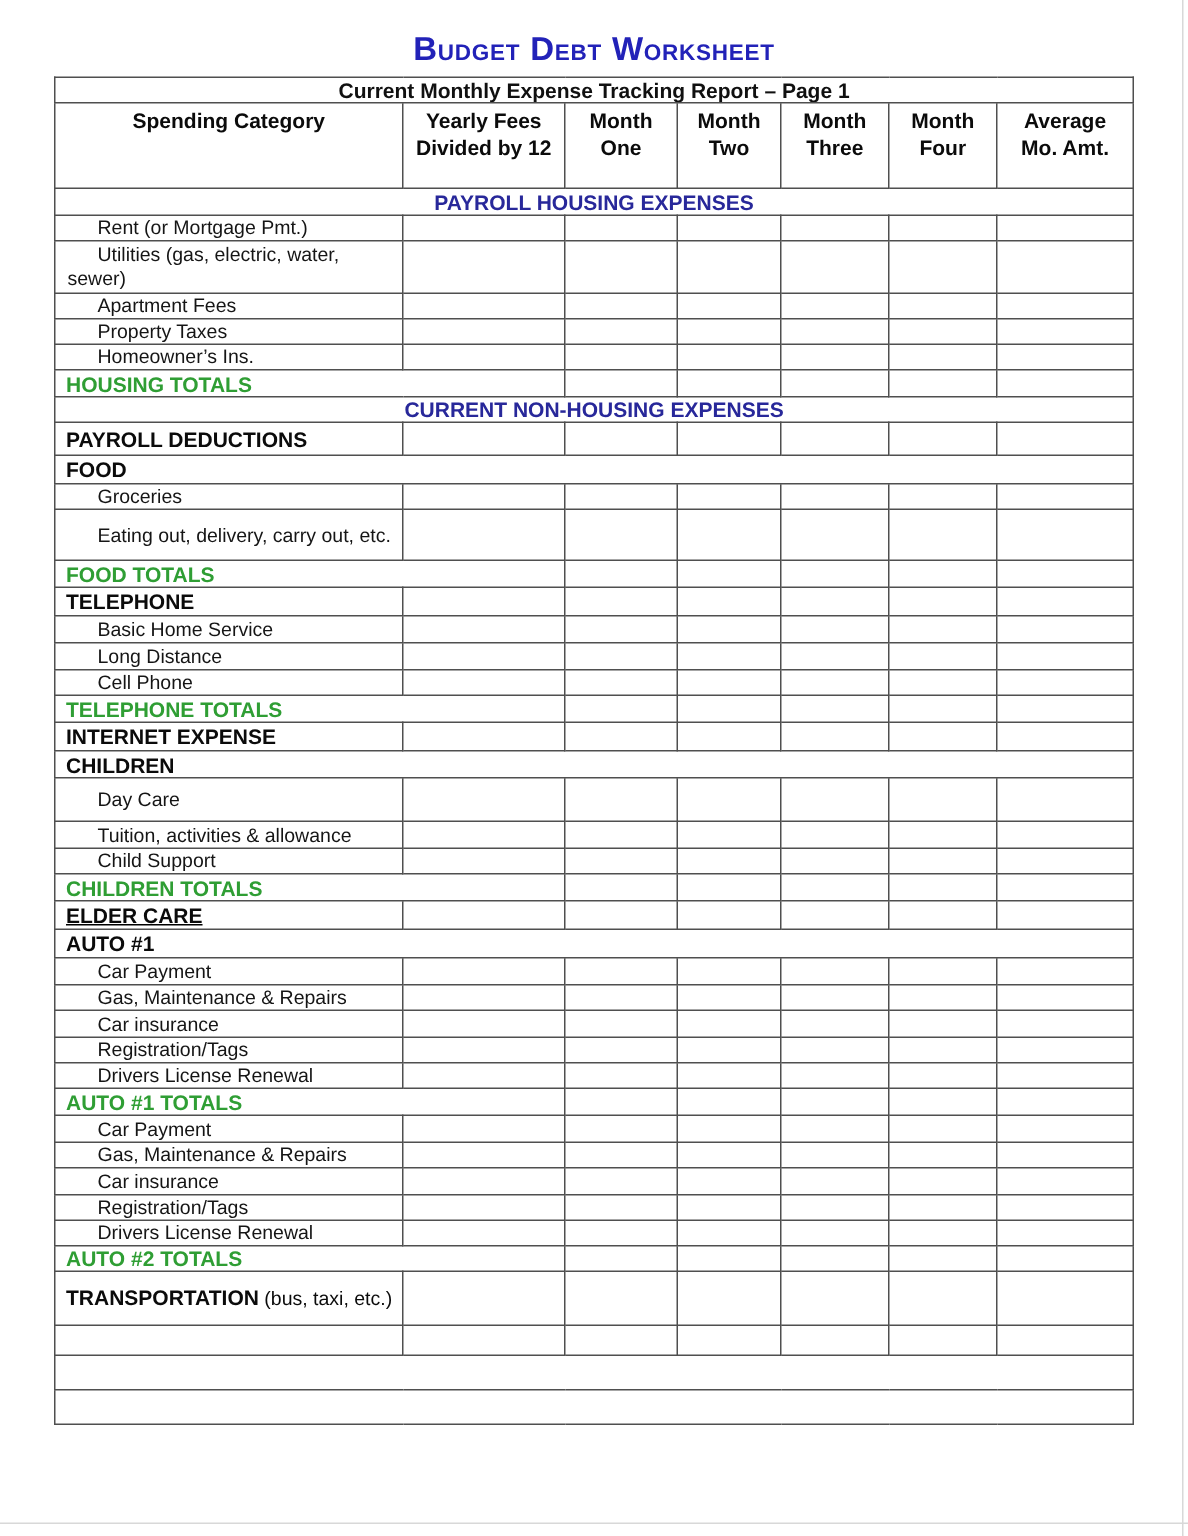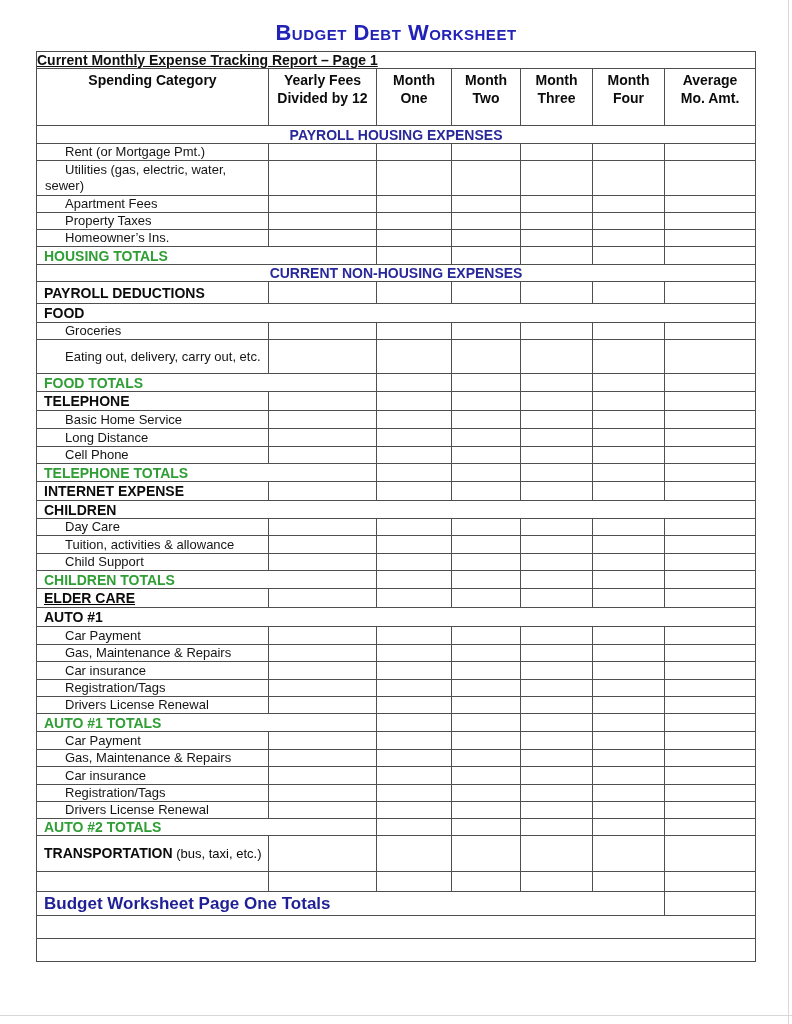--- a/index.html
+++ b/index.html
@@ -12,21 +12,21 @@
     color:#2222b8;font-weight:bold;font-size:22px;
     font-variant:small-caps;letter-spacing:.5px;
   }
   table.worksheet{
     position:absolute;left:36px;top:51px;width:719px;
     border-collapse:collapse;table-layout:fixed;
   }
   .worksheet td,.worksheet th{
     border:1px solid #4f4f4f;padding:0 5px;vertical-align:middle;overflow:hidden;
   }
-  td.subtitle{font-weight:bold;font-size:14px;color:#101010;padding:0;text-decoration:underline;}
+  td.subtitle{font-weight:bold;font-size:14px;color:#101010;text-align:center;padding:0;}
   th.col-header{
     font-weight:bold;font-size:14px;color:#0b0b0b;text-align:center;
     vertical-align:top;line-height:18px;padding:2px 4px;
   }
   td.section-header{font-weight:bold;font-size:14px;color:#28289a;text-align:center;}
   td.item-label{
     font-size:13px;color:#151515;padding-left:8px;text-indent:20px;line-height:16px;
   }
   td.bold-label{
     font-weight:bold;font-size:14px;color:#0b0b0b;padding-left:7px;line-height:16px;
@@ -212,21 +212,21 @@
           <td></td>
           <td></td>
           <td></td>
           <td></td>
           <td></td>
           <td></td>
         </tr>
         <tr style="height: 18px;">
           <td class="bold-label" colspan="7">CHILDREN</td>
         </tr>
-        <tr style="height: 17px; margin-top: 48px;">
+        <tr style="height: 29px; margin-top: 48px;">
           <td class="item-label">Day Care</td>
           <td></td>
           <td></td>
           <td></td>
           <td></td>
           <td></td>
           <td></td>
         </tr>
         <tr style="height: 18px;">
           <td class="item-label">Tuition, activities &amp; allowance</td>
@@ -381,24 +381,20 @@
           <td></td>
           <td></td>
         </tr>
         <tr style="height: 20px;">
           <td></td>
           <td></td>
           <td></td>
           <td></td>
           <td></td>
           <td></td>
-          <td></td>
-        </tr>
-        <tr style="height: 24px;">
-          <td class="grand-total-label" colspan="6">Budget Worksheet Page One Totals</td>
           <td></td>
         </tr>
         <tr style="height: 23px;">
           <td colspan="7"></td>
         </tr>
         <tr style="height: 23px;">
           <td colspan="7"></td>
         </tr>
       </tbody>
   </table>

